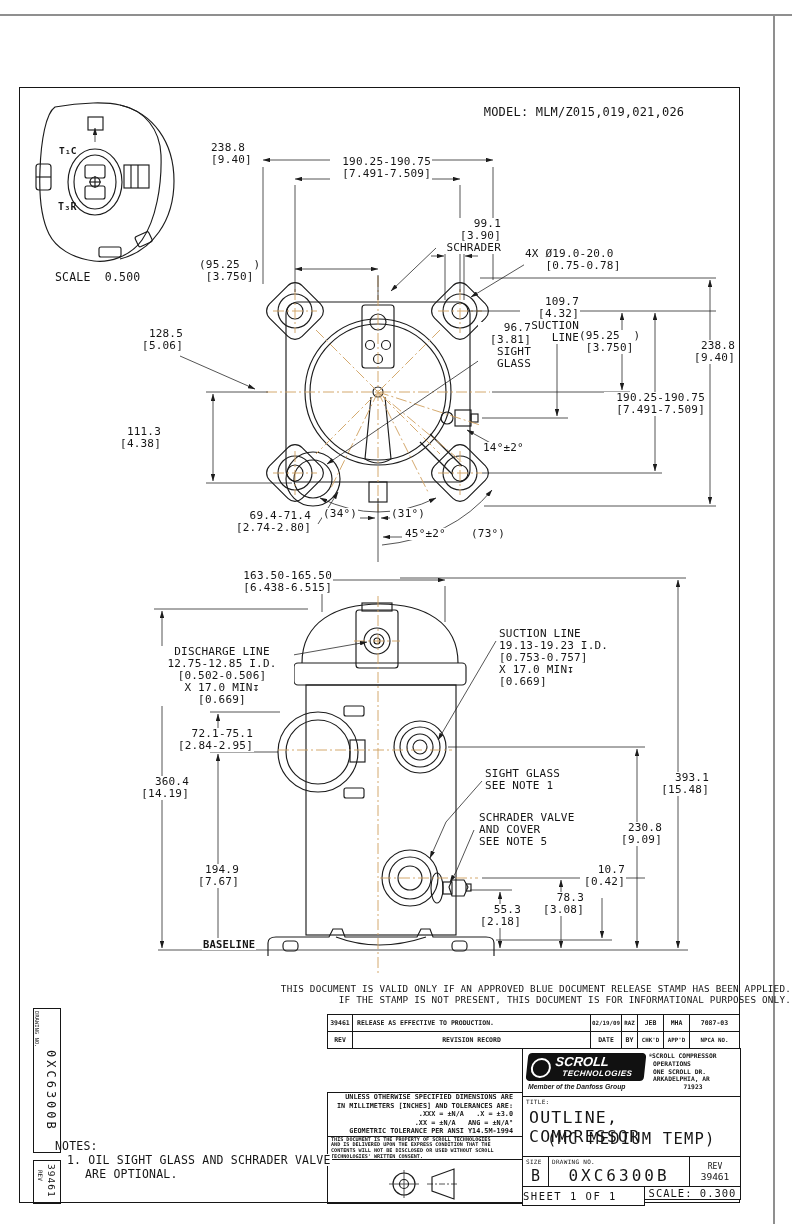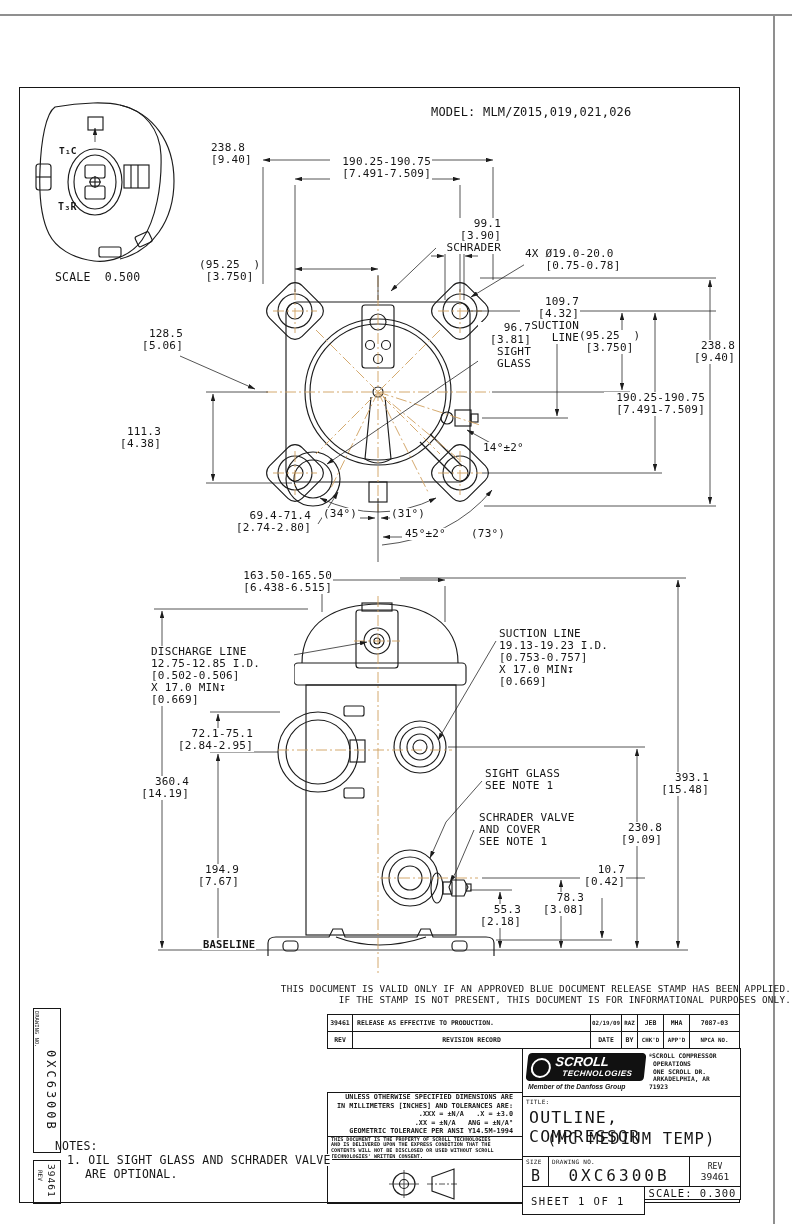--- a/index.html
+++ b/index.html
@@ -4,21 +4,21 @@
 <style>
   html,body{margin:0;padding:0;background:#fff}
   .page{position:relative;width:792px;height:1224px;background:#fff;overflow:hidden;
         font-family:"DejaVu Sans Mono","DejaVu Sans",monospace;color:#151515}
   .abs{position:absolute}
   .grayline{position:absolute;background:#8f8f8f}
   .frame{position:absolute;border:1.6px solid #161616;box-sizing:border-box;background:transparent}
   .dim{position:absolute;font-size:11px;line-height:12px;letter-spacing:.2px;white-space:pre;
        background:#fff;padding:0 1px;color:#151515}
   .ctr{text-align:right}
-  .rt{text-align:left}
+  .rt{text-align:center}
   .bold{font-weight:bold}
   .cell{position:absolute;border:1px solid #161616;box-sizing:border-box;background:#fff;
         display:flex;align-items:center;justify-content:center;overflow:hidden}
   .cell .lbl{position:absolute;top:1px;left:3px;font-size:6px;letter-spacing:.3px}
   .tiny{font-size:6.5px;line-height:8.2px;white-space:pre}
   .vtext{position:absolute;transform:rotate(90deg);transform-origin:0 0;white-space:pre}
   svg{position:absolute;left:0;top:0}
   .k{stroke:#1c1c1c;fill:none;stroke-width:1.15}
   .t{stroke:#1c1c1c;fill:none;stroke-width:.75}
   .c{stroke:#cf9f5e;fill:none;stroke-width:.9;stroke-dasharray:11 3 2 3}
@@ -293,21 +293,21 @@
 X 17.0 MIN↧
 [0.669]</div>
   <div class="dim ctr" style="left:164px;top:728px;width:88px">72.1-75.1
 [2.84-2.95]</div>
   <div class="dim ctr" style="left:136px;top:776px;width:52px">360.4
 [14.19]</div>
   <div class="dim" style="left:484px;top:768px">SIGHT GLASS
 SEE NOTE 1</div>
   <div class="dim" style="left:478px;top:812px">SCHRADER VALVE
 AND COVER
-SEE NOTE 1</div>
+SEE NOTE 5</div>
   <div class="dim ctr" style="left:648px;top:772px;width:60px">393.1
 [15.48]</div>
   <div class="dim ctr" style="left:613px;top:822px;width:48px">230.8
 [9.09]</div>
   <div class="dim ctr" style="left:580px;top:864px;width:44px">10.7
 [0.42]</div>
   <div class="dim ctr" style="left:539px;top:892px;width:44px">78.3
 [3.08]</div>
   <div class="dim ctr" style="left:476px;top:904px;width:44px">55.3
 [2.18]</div>
@@ -403,21 +403,21 @@
     <span style="font-size:15px;margin-top:8px">B</span>
   </div>
   <div class="cell" style="left:548px;top:1156px;width:142px;height:31px">
     <span class="lbl">DRAWING NO.</span>
     <span style="font-size:16px;letter-spacing:3px;margin-top:8px">0XC6300B</span>
   </div>
   <div class="cell" style="left:689px;top:1156px;width:52px;height:31px;flex-direction:column">
     <span style="font-size:8px">REV</span>
     <span style="font-size:9.5px">39461</span>
   </div>
-  <div class="cell" style="left:522px;top:1186px;width:123px;height:29px;justify-content:flex-start;padding-left:8px">
+  <div class="cell" style="left:522px;top:1186px;width:123px;height:20px;justify-content:flex-start;padding-left:0">
     <span style="font-size:10.5px;letter-spacing:1.5px">SHEET 1 OF 1</span>
   </div>
   <div class="cell" style="left:644px;top:1186px;width:97px;height:14px">
     <span style="font-size:10.5px;letter-spacing:1px">SCALE: 0.300</span>
   </div>
 
   <div class="dim" style="left:54px;top:1140px;font-size:11.5px">NOTES:</div>
   <div class="dim" style="left:66px;top:1154px;font-size:11.5px">1. OIL SIGHT GLASS AND SCHRADER VALVE</div>
   <div class="dim" style="left:84px;top:1168px;font-size:11.5px">ARE OPTIONAL.</div>
 

